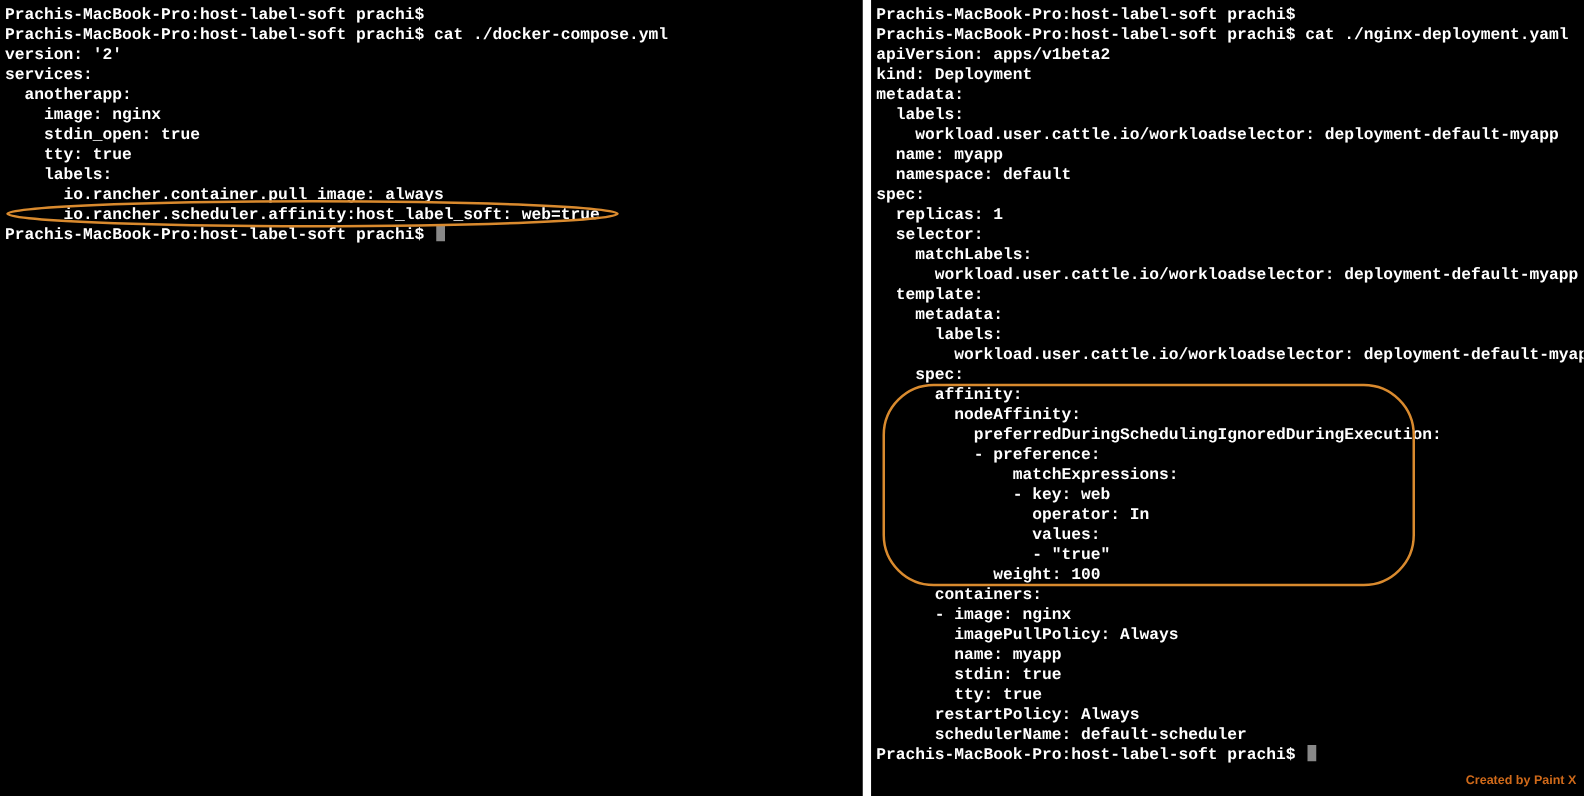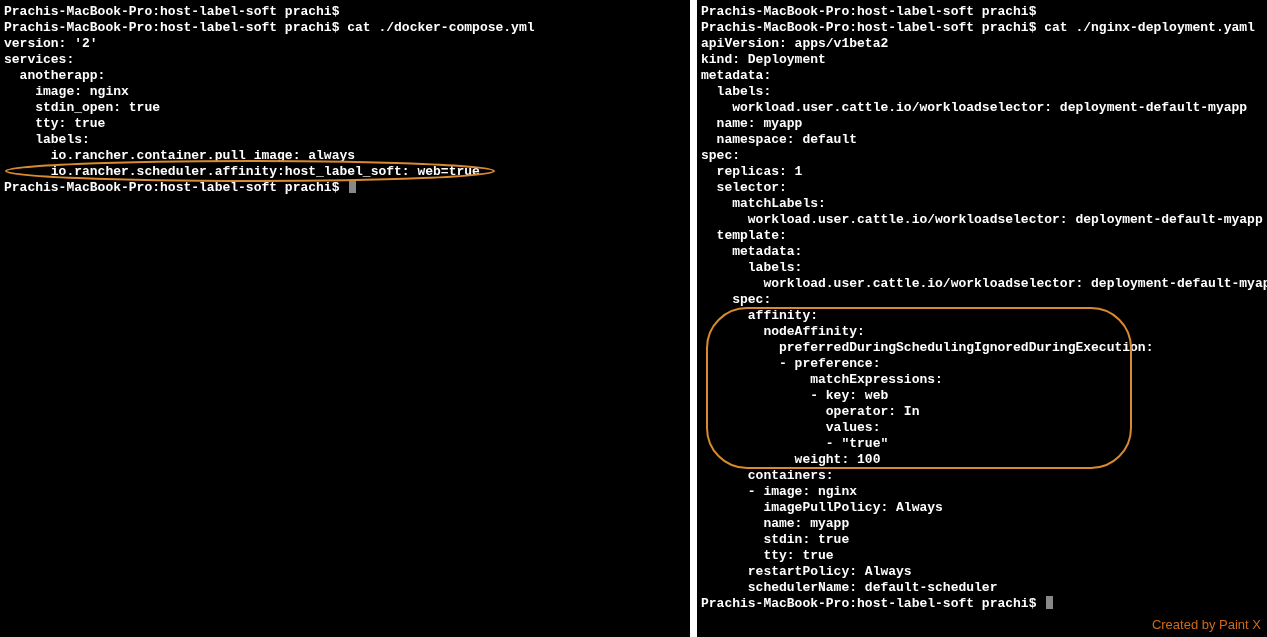--- a/index.html
+++ b/index.html
@@ -6,21 +6,21 @@
   body{font-family:"Menlo","Consolas","Courier New",monospace;font-size:13px;line-height:16px;color:#fff;font-weight:600;}
   .panes{display:flex;width:100%;height:100%;justify-content:flex-end;}
   .pane{position:relative;background:#000;height:100%;overflow:hidden;}
   .pane.left{flex:0 0 690px;}
   .divider{flex:0 0 7px;background:#fff;height:100%;}
   .pane.right{flex:1;}
   .term{padding:4px 0 0 4px;white-space:pre;}
   .ln{height:16px;white-space:pre;}
   .cursor{display:inline-block;width:7px;height:13px;background:#888;vertical-align:-2px;margin-left:2px;}
   svg.annot{position:absolute;pointer-events:none;}
-  .footer{position:absolute;right:6px;bottom:4px;color:#d06a1a;font-family:Arial,Helvetica,sans-serif;font-size:13px;font-weight:400;}
+  .footer{position:absolute;right:6px;bottom:4px;color:#d06a1a;font-family:Arial,Helvetica,sans-serif;font-size:10px;font-weight:700;}
 </style>
 </head>
 <body>
 
 <div class="panes">
 
   <div class="pane left">
     <div class="term" id="term-left"><div class="ln">Prachis-MacBook-Pro:host-label-soft prachi$</div><div class="ln">Prachis-MacBook-Pro:host-label-soft prachi$ cat ./docker-compose.yml</div><div class="ln">version: '2'</div><div class="ln">services:</div><div class="ln">  anotherapp:</div><div class="ln">    image: nginx</div><div class="ln">    stdin_open: true</div><div class="ln">    tty: true</div><div class="ln">    labels:</div><div class="ln">      io.rancher.container.pull_image: always</div><div class="ln">      io.rancher.scheduler.affinity:host_label_soft: web=true</div><div class="ln">Prachis-MacBook-Pro:host-label-soft prachi$ <span class="cursor"></span></div></div>
     <svg class="annot" style="left:0px;top:158px;" width="500" height="26">
       <ellipse cx="250" cy="13" rx="244" ry="10" fill="none" stroke="#d98a2e" stroke-width="2"></ellipse>

